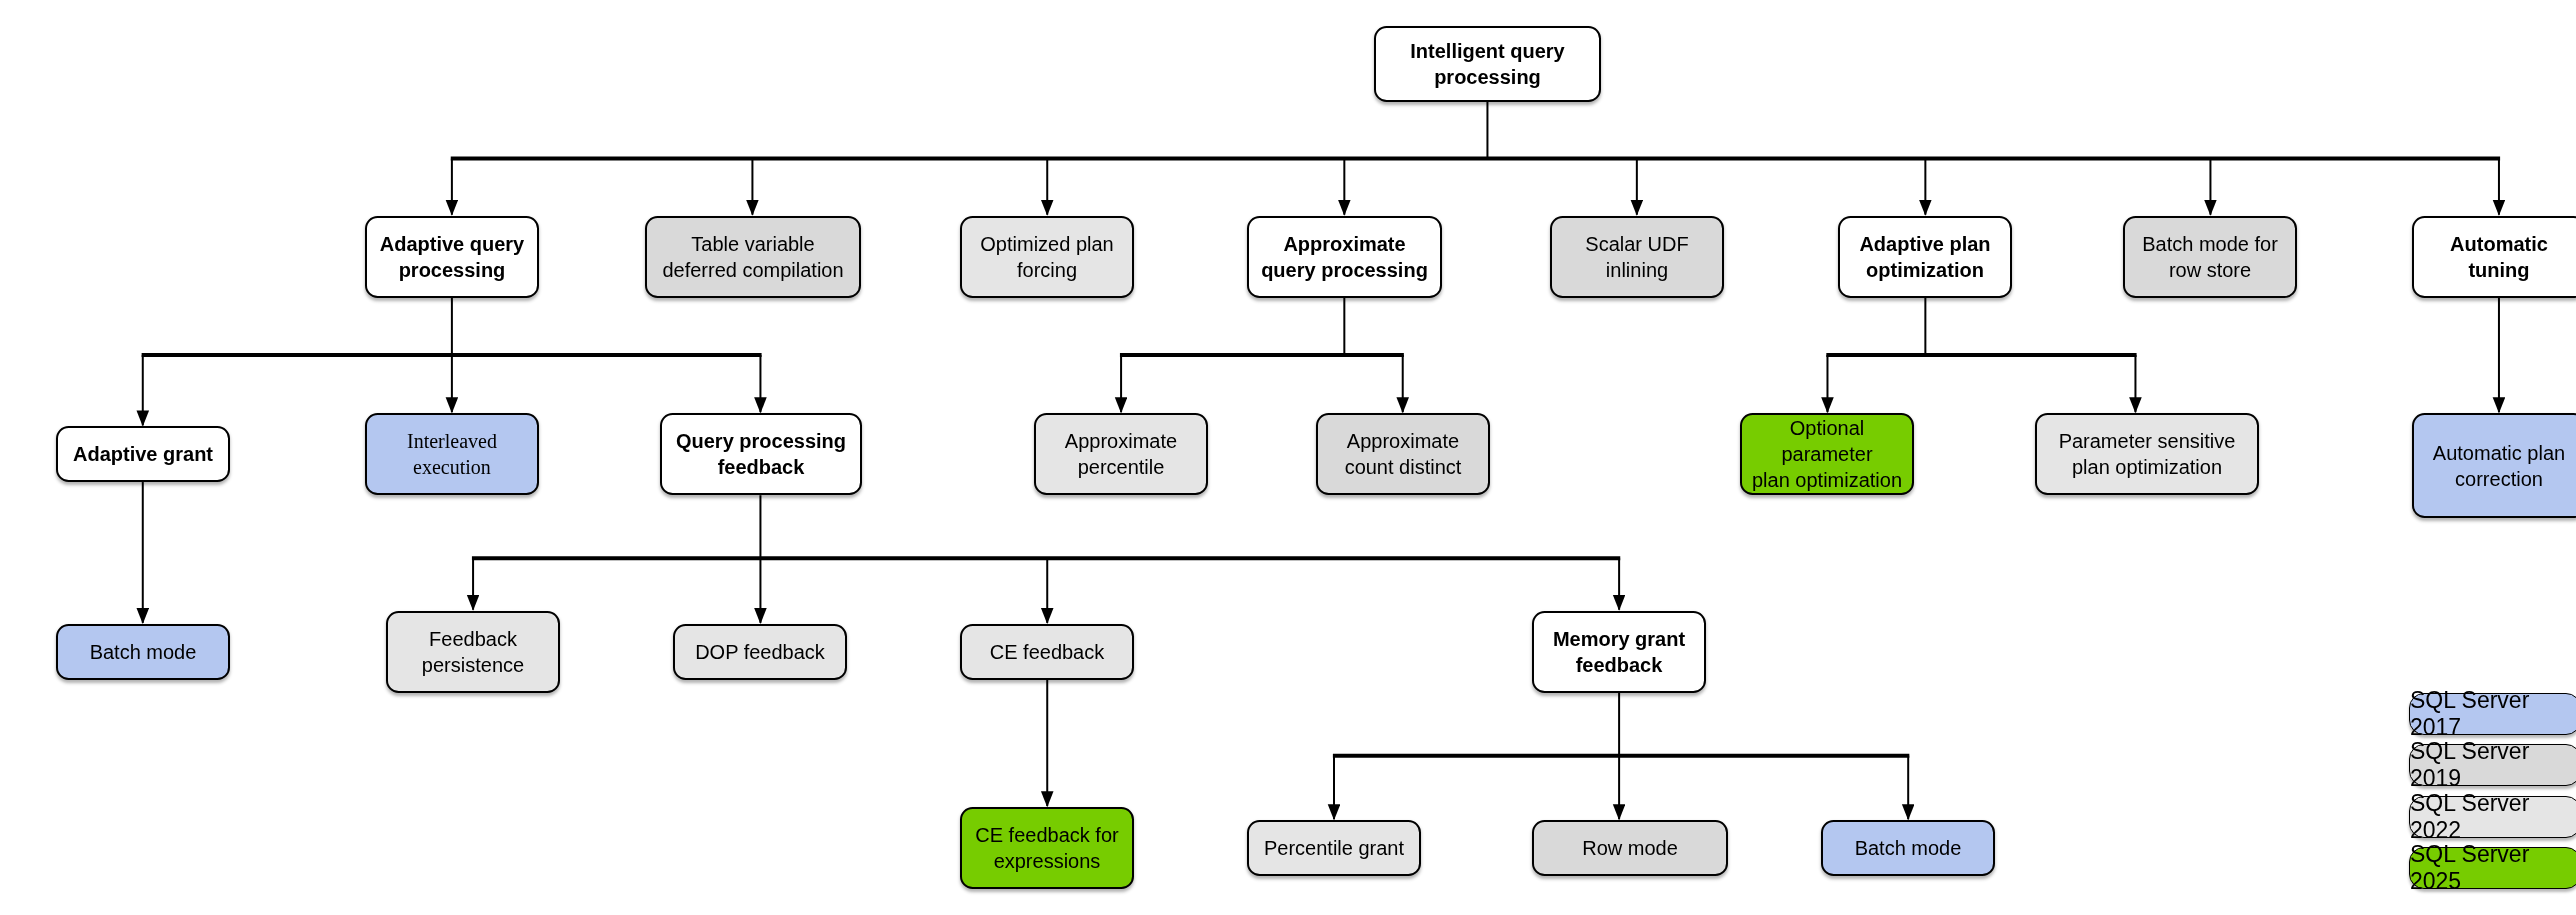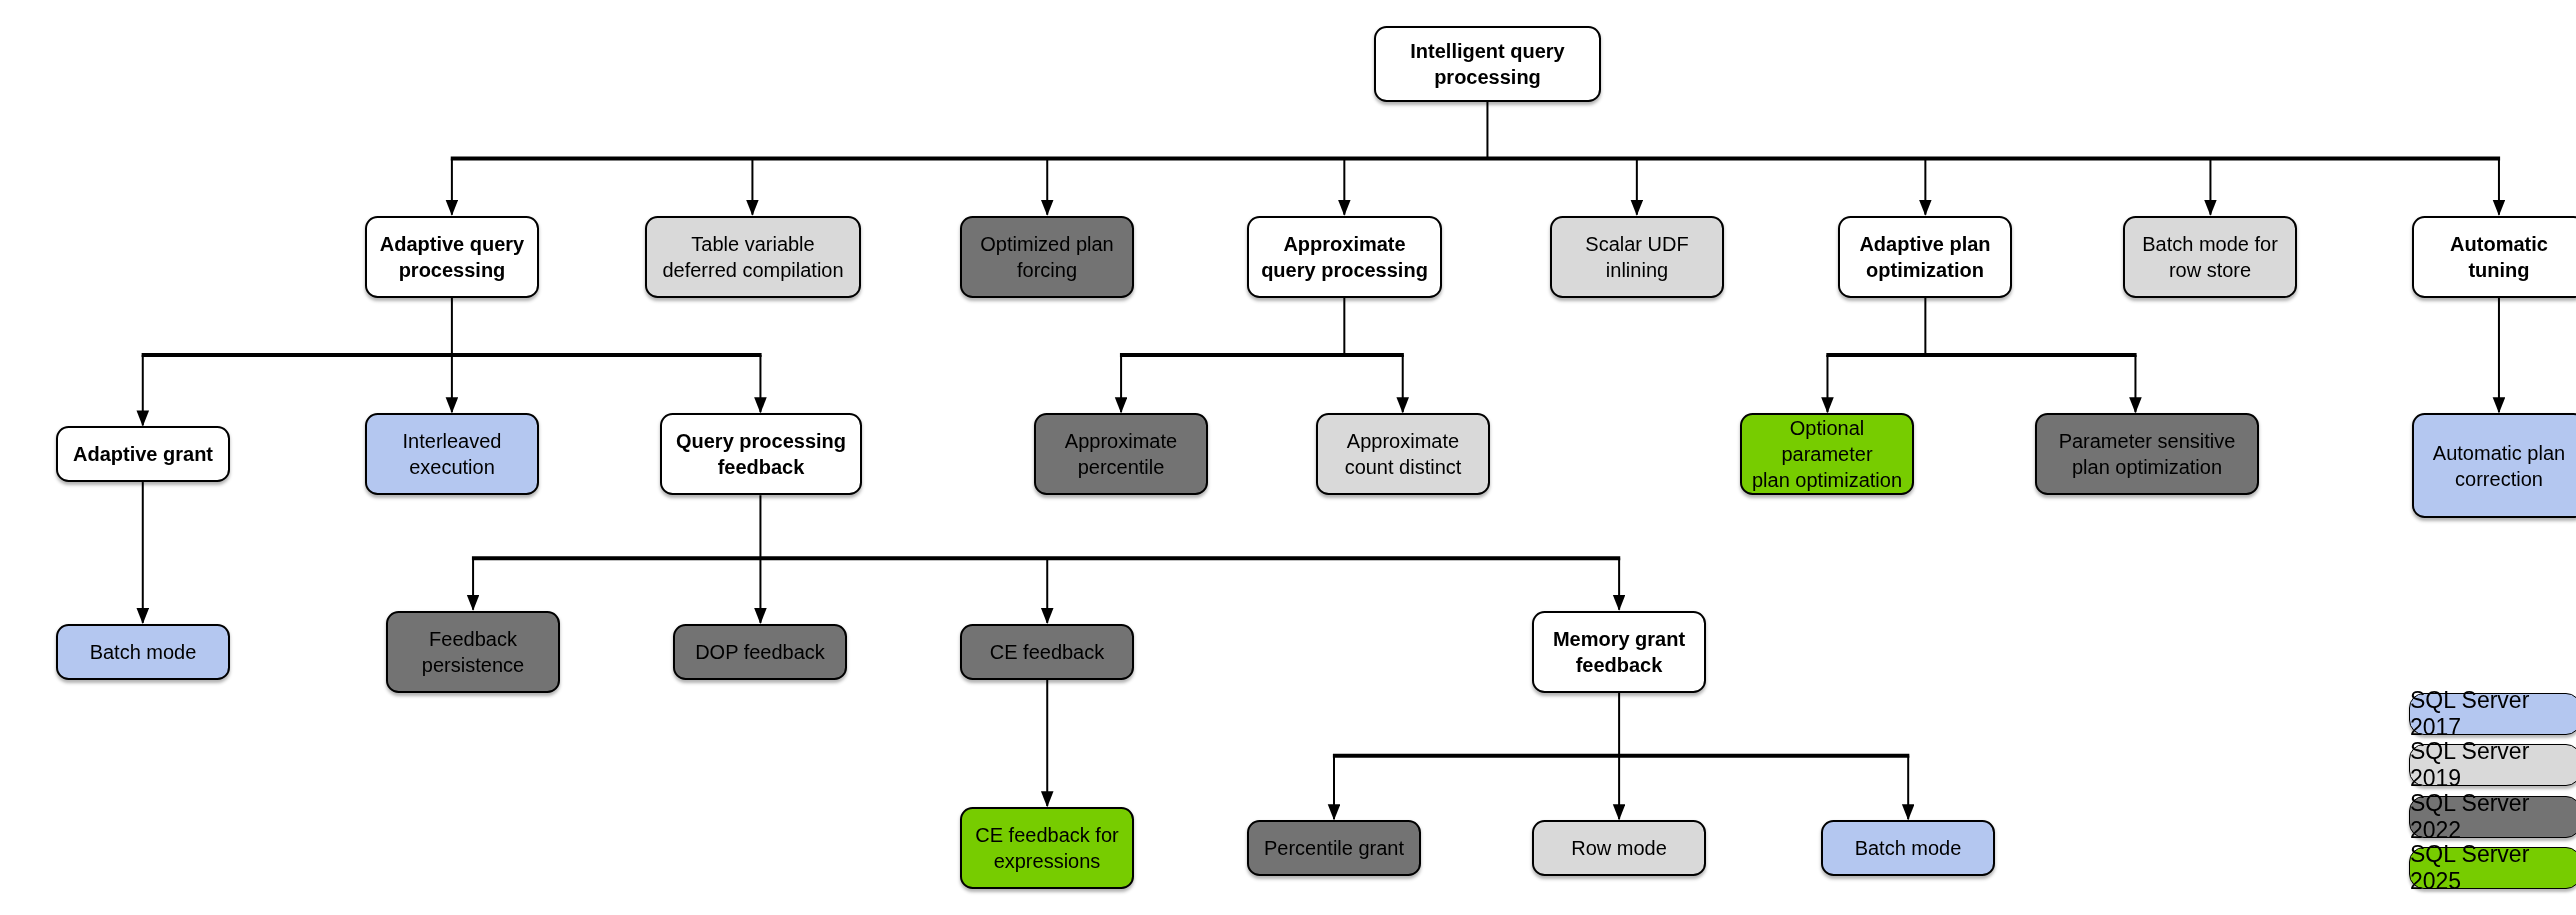--- a/index.html
+++ b/index.html
@@ -26,21 +26,21 @@
     line-height:26px;
     color:#000000;
     white-space:pre-line;
     padding:0 4.6px;
     box-shadow:0 2.9px 3.4px rgba(0,0,0,0.30);
     background:#ffffff;
   }
   .hdr{background:#ffffff;font-weight:bold;}
   .v2017{background:#b4c7f0;}
   .v2019{background:#d9d9d9;}
-  .v2022{background:#737373;}
+  .v2022{background:#e5e5e5;}
   .v2025{background:#77cc00;}
   .lg{
     position:absolute;
     box-sizing:border-box;
     left:2379px;
     width:172px;
     height:42px;
     display:flex;
     align-items:center;
     justify-content:center;
@@ -125,21 +125,21 @@
   <div class="node v2019" style="left:1520px;top:216px;width:174px;height:82px;">Scalar UDF
 inlining</div>
   <div class="node hdr" style="left:1808px;top:216px;width:174px;height:82px;">Adaptive plan
 optimization</div>
   <div class="node v2019" style="left:2093px;top:216px;width:174px;height:82px;">Batch mode for
 row store</div>
   <div class="node hdr" style="left:2382px;top:216px;width:174px;height:82px;">Automatic
 tuning</div>
 
   <div class="node hdr" style="left:26px;top:426px;width:174px;height:56px;">Adaptive grant</div>
-  <div class="node v2017" style="left:335px;top:413px;width:174px;height:82px;">Interleaved
+  <div class="node v2017" style="left:335px;top:413px;width:174px;height:82px;font-family:Liberation Serif, serif;">Interleaved
 execution</div>
   <div class="node hdr" style="left:630px;top:413px;width:202px;height:82px;">Query processing
 feedback</div>
   <div class="node v2022" style="left:1004px;top:413px;width:174px;height:82px;">Approximate
 percentile</div>
   <div class="node v2019" style="left:1286px;top:413px;width:174px;height:82px;">Approximate
 count distinct</div>
   <div class="node v2025" style="left:1710px;top:413px;width:174px;height:82px;">Optional parameter
 plan optimization</div>
   <div class="node v2022" style="left:2005px;top:413px;width:224px;height:82px;">Parameter sensitive
@@ -151,21 +151,21 @@
   <div class="node v2022" style="left:356px;top:611px;width:174px;height:82px;">Feedback
 persistence</div>
   <div class="node v2022" style="left:643px;top:624px;width:174px;height:56px;">DOP feedback</div>
   <div class="node v2022" style="left:930px;top:624px;width:174px;height:56px;">CE feedback</div>
   <div class="node hdr" style="left:1502px;top:611px;width:174px;height:82px;">Memory grant
 feedback</div>
 
   <div class="node v2025" style="left:930px;top:807px;width:174px;height:82px;">CE feedback for
 expressions</div>
   <div class="node v2022" style="left:1217px;top:820px;width:174px;height:56px;">Percentile grant</div>
-  <div class="node v2019" style="left:1502px;top:820px;width:174px;height:56px;">Row mode</div>
+  <div class="node v2019" style="left:1502px;top:820px;width:196px;height:56px;">Row mode</div>
   <div class="node v2017" style="left:1791px;top:820px;width:174px;height:56px;">Batch mode</div>
 
   <div class="lg v2017" style="top:693px;">SQL Server 2017</div>
   <div class="lg v2019" style="top:744px;">SQL Server 2019</div>
   <div class="lg v2022" style="top:796px;">SQL Server 2022</div>
   <div class="lg v2025" style="top:847px;">SQL Server 2025</div>
 
 </div>
 
 

